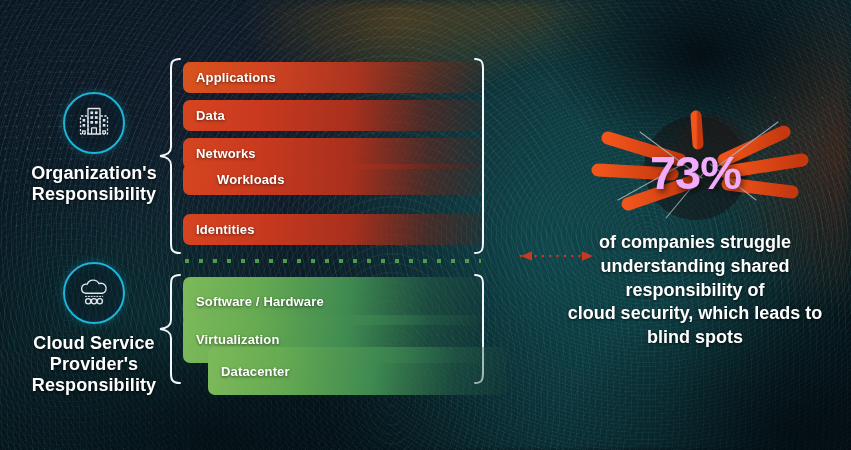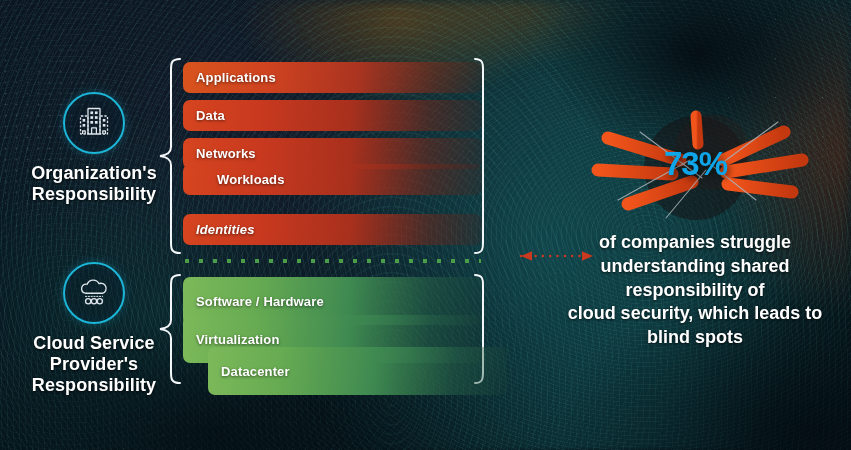--- a/index.html
+++ b/index.html
@@ -127,39 +127,39 @@
   .bar.red    { height:31px;
     background:linear-gradient(96deg,#d6451f 0%,#c8391f 26%,#a8301d 56%,rgba(110,40,28,0.55) 82%,rgba(70,30,26,0.22) 100%); }
   .bar.red.r1 { background:linear-gradient(96deg,#d8541d 0%,#cf4320 28%,#ab3420 58%,rgba(116,42,28,0.55) 84%,rgba(72,30,26,0.2) 100%); }
   .bar.green  { height:48px;
     background:linear-gradient(96deg,#7cb95a 0%,#67ab52 24%,#3f8a51 55%,rgba(38,96,72,0.55) 82%,rgba(26,62,54,0.22) 100%); }
 
   #bar-applications { top:62px; }
   #bar-data         { top:100px; }
   #bar-networks     { top:138px; }
   #bar-workloads    { top:164px;padding-left:34px; }
-  #bar-identities   { top:214px;font-style:italic; }
+  #bar-identities   { top:214px; }
   #bar-software     { top:277px; }
   #bar-virtualization { top:315px; }
   #bar-datacenter   { top:347px;margin-left:25px; }
 
   
   #divider {
     position:absolute; left:185px; top:259px; width:296px; height:4px;
     background-image:repeating-linear-gradient(to right,
         #4ea34a 0px, #4ea34a 4px, rgba(0,0,0,0) 4px, rgba(0,0,0,0) 14px);
     opacity:.95;
   }
 
   
   #burst { position:absolute; left:540px; top:108px; width:311px; height:130px; }
   #pct {
     position:absolute; left:540px; top:145px; width:311px;
     text-align:center;
-    font-size:33px; font-weight:bold; color:#0ea5e9;
+    font-size:47px; font-weight:bold; color:#f0abfc;
     letter-spacing:-1px;
     text-shadow:2px 3px 6px rgba(0,0,0,.65);
   }
   #stat-text {
     position:absolute; left:545px; top:231px; width:300px;
     text-align:center;
     color:#ffffff; font-size:18px; font-weight:bold; line-height:1.32;
     text-shadow:0 1px 3px rgba(0,0,0,.75);
   }
   #stat-text div { white-space:nowrap; }

